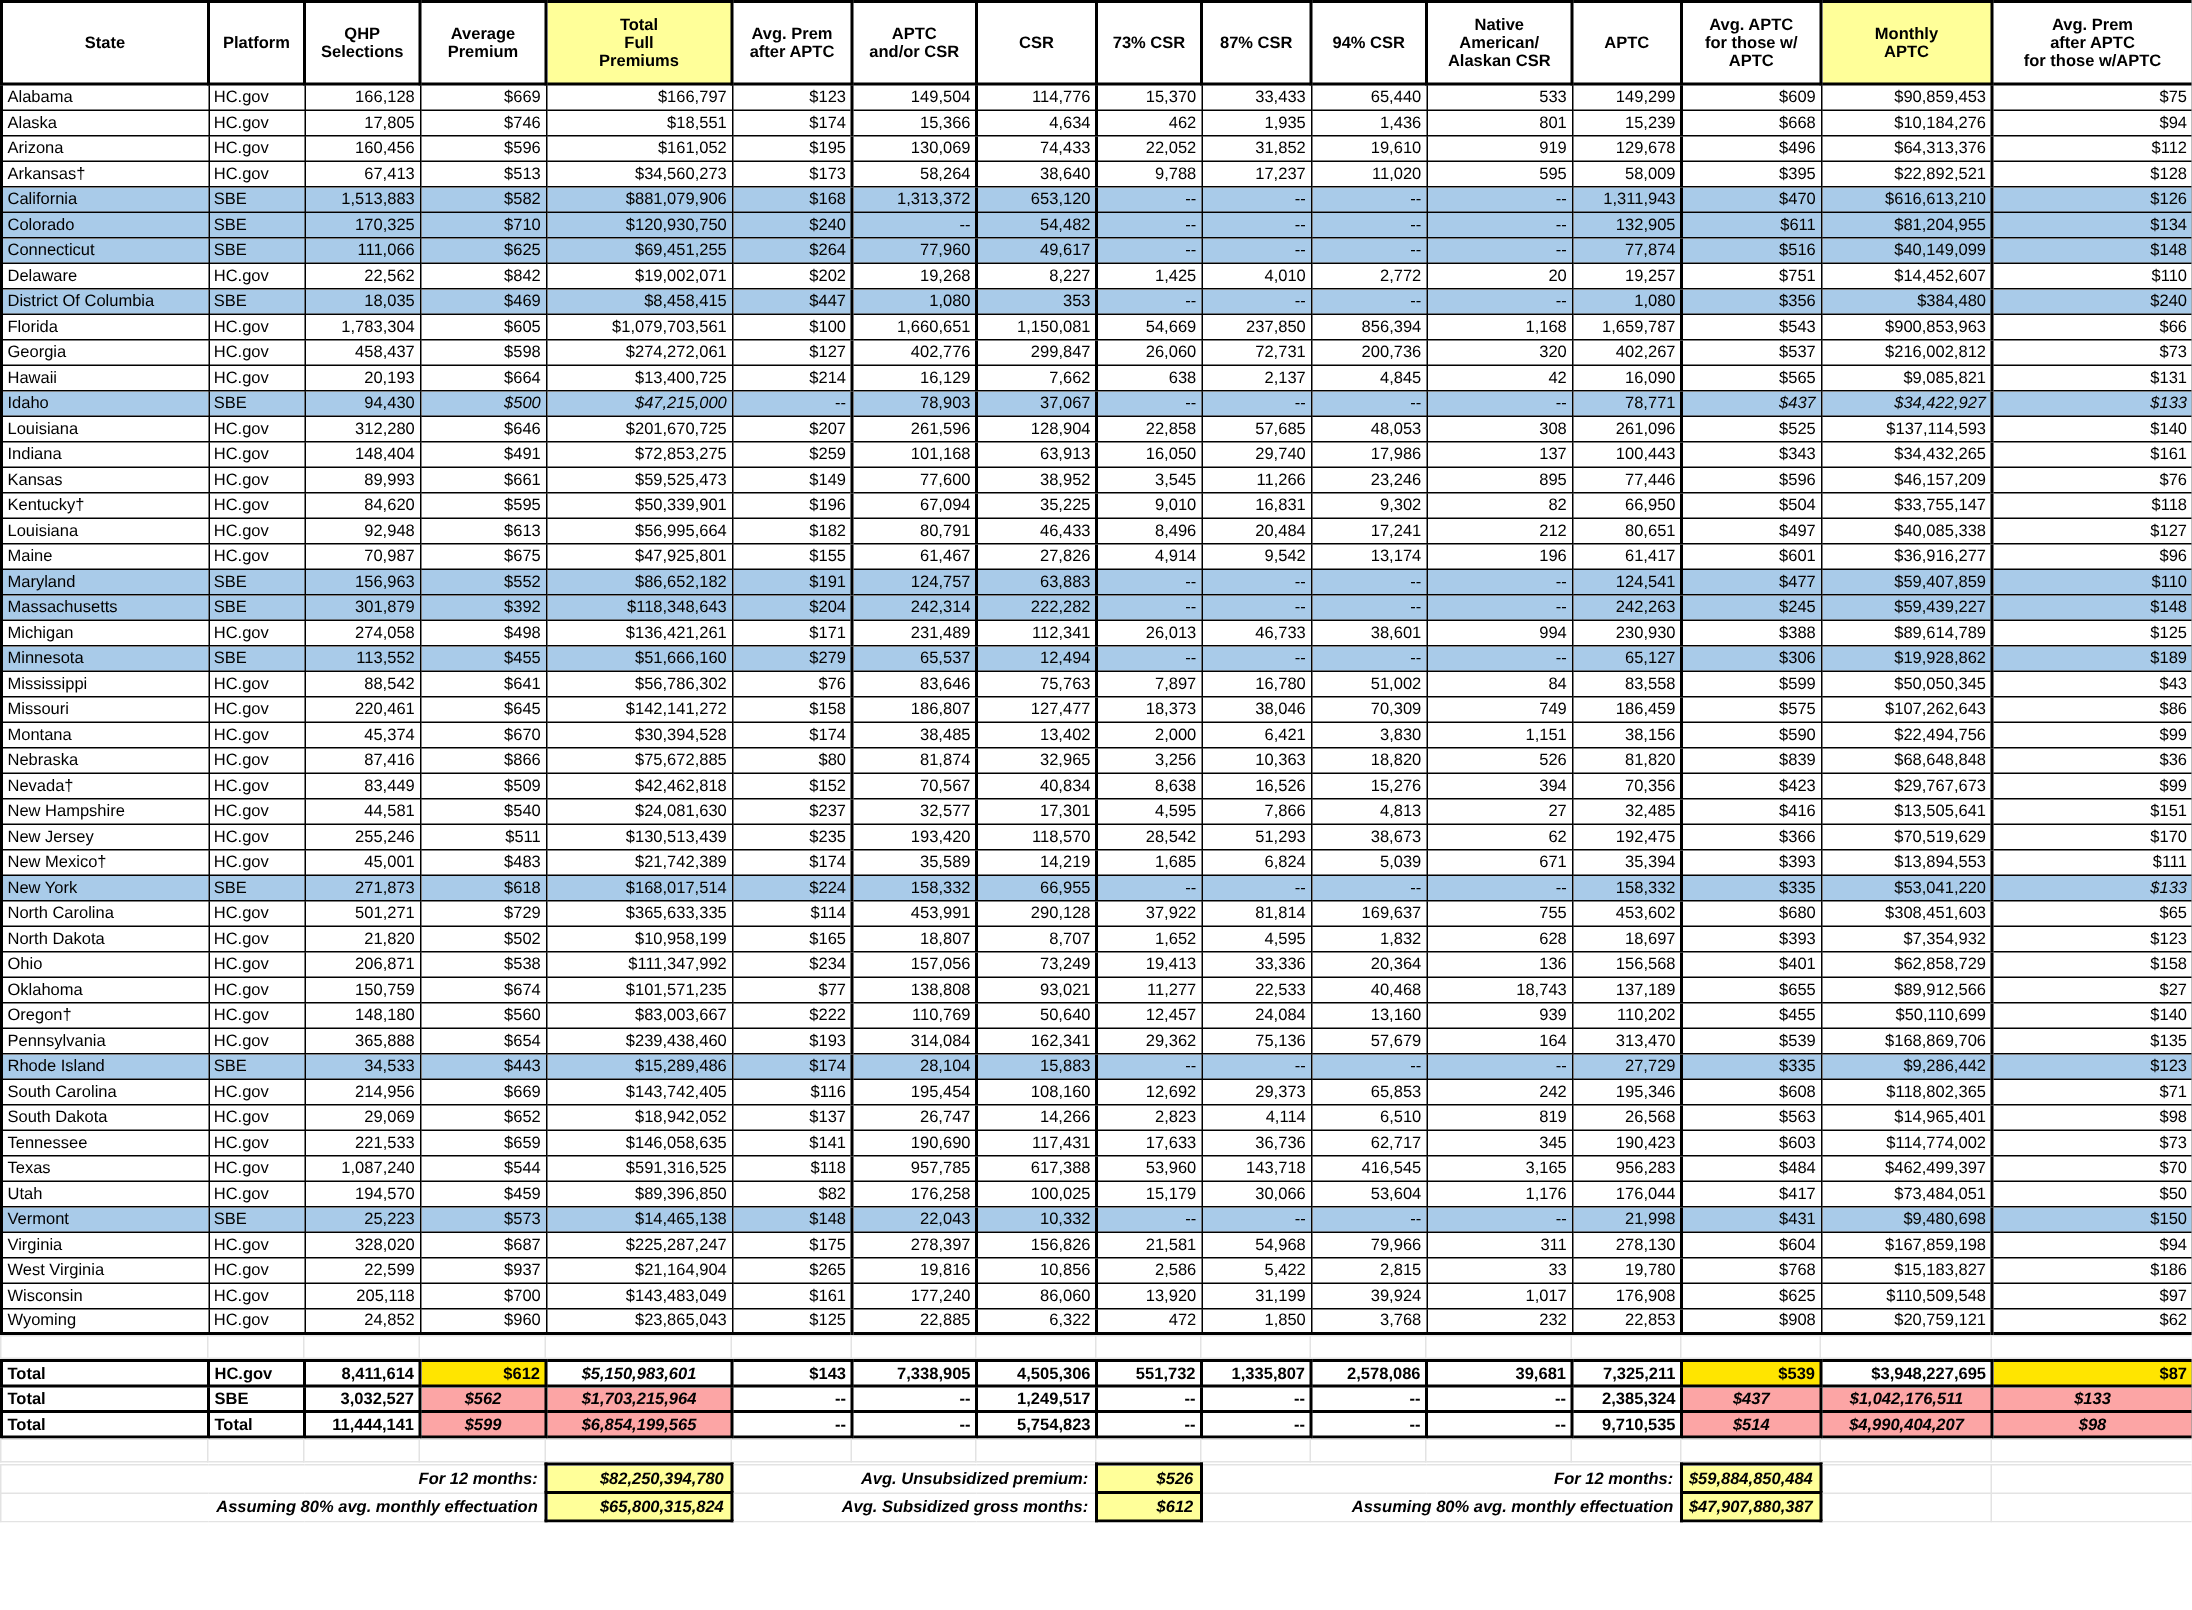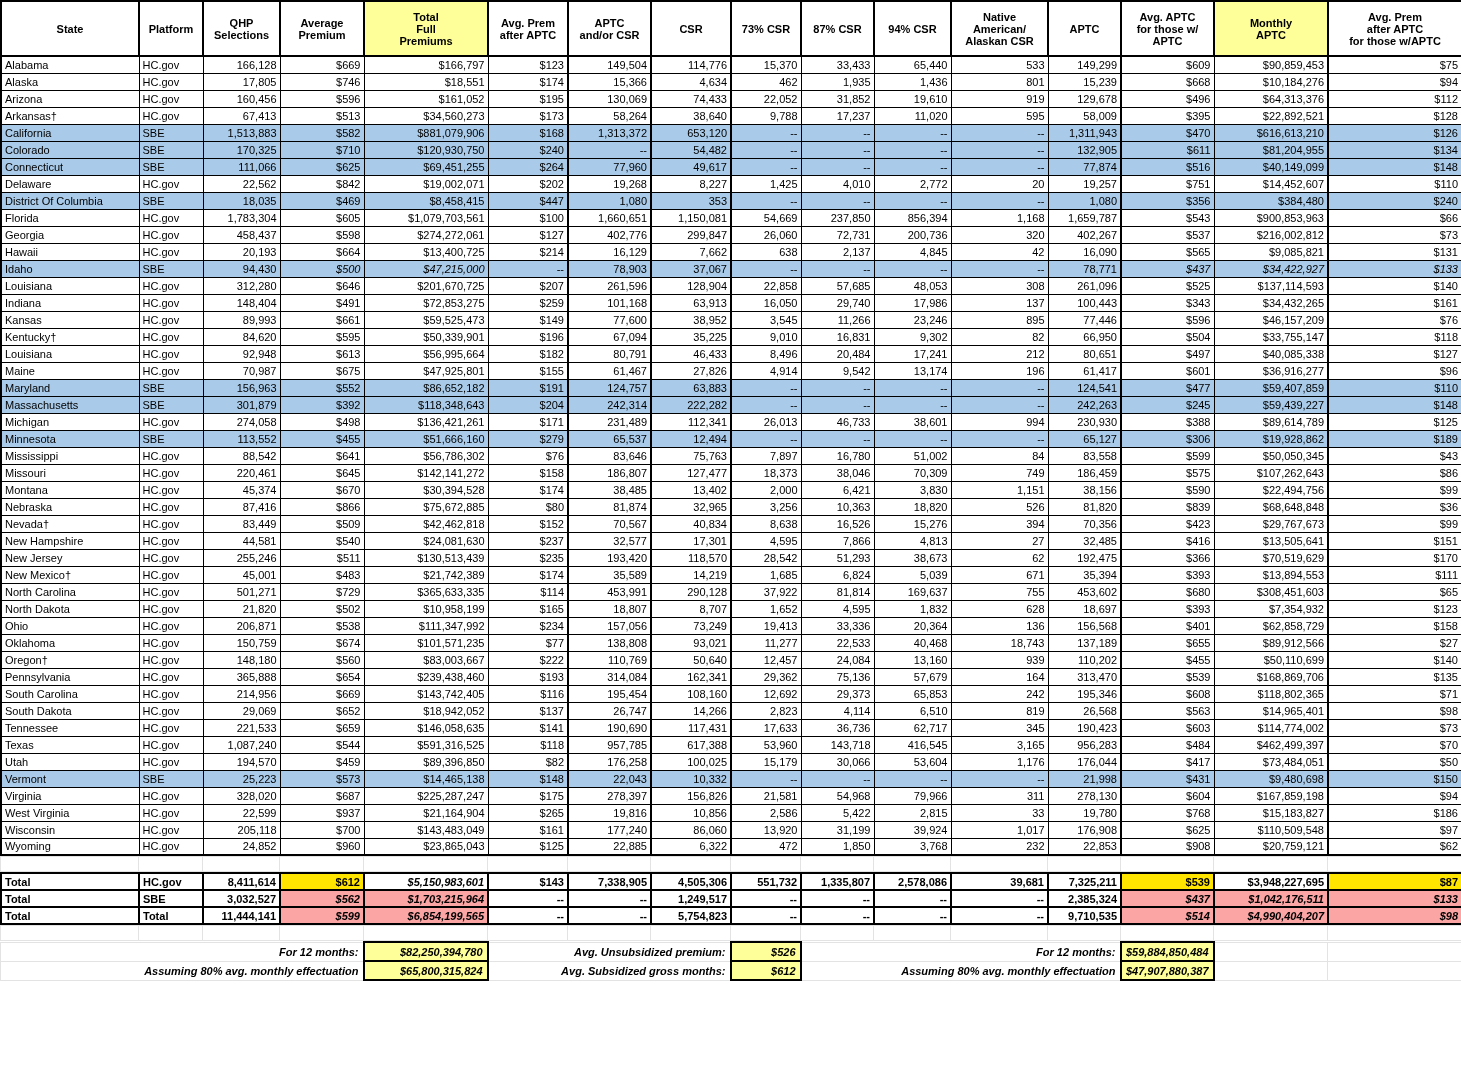--- a/index.html
+++ b/index.html
@@ -27,21 +27,21 @@
   #main-table { border:2px solid #000; }
   .grid td:nth-child(7), .grid td:nth-child(8), .grid td:nth-child(9),
   .grid td:nth-child(14), .grid td:nth-child(16) { border-left:2px solid #000; }
 
   
   #totals-table td { border:2px solid #000; font-weight:bold; font-size:11px;
     height:17px; padding:0 3px; text-align:right; background:#fff; }
   #totals-table td.txt { text-align:left; }
   #totals-table td.hl { background:#fca5a5; }
   #totals-table td.hlb { background:#FFE500; }
-  #totals-table td.it { font-style:italic; }
+  #totals-table td.it { font-style:italic;text-align:center; }
 
   
   .faint td { border:1px solid #E3E3E3; height:15px; background:#fff; font-size:11px; }
   .footer-row td { height:19px; }
   td.flabel { font-weight:bold; font-style:italic; text-align:right; padding:0 4px; }
   td.fbox { border:2px solid #000 !important; background:#FFFF99; font-weight:bold;
     font-style:italic; text-align:right; padding:0 4px; }
 </style>
 </head>
 <body>
@@ -650,20 +650,38 @@
         <td>14,219</td>
         <td>1,685</td>
         <td>6,824</td>
         <td>5,039</td>
         <td>671</td>
         <td>35,394</td>
         <td>$393</td>
         <td>$13,894,553</td>
         <td>$111</td>
       </tr>
+      <tr class="sbe">
+        <td class="txt">New York</td>
+        <td class="txt">SBE</td>
+        <td>271,873</td>
+        <td>$618</td>
+        <td>$168,017,514</td>
+        <td>$224</td>
+        <td>158,332</td>
+        <td>66,955</td>
+        <td>--</td>
+        <td>--</td>
+        <td>--</td>
+        <td>--</td>
+        <td>158,332</td>
+        <td>$335</td>
+        <td>$53,041,220</td>
+        <td class="hl it">$133</td>
+      </tr>
       <tr>
         <td class="txt">North Carolina</td>
         <td class="txt">HC.gov</td>
         <td>501,271</td>
         <td>$729</td>
         <td>$365,633,335</td>
         <td>$114</td>
         <td>453,991</td>
         <td>290,128</td>
         <td>37,922</td>
@@ -757,20 +775,38 @@
         <td>314,084</td>
         <td>162,341</td>
         <td>29,362</td>
         <td>75,136</td>
         <td>57,679</td>
         <td>164</td>
         <td>313,470</td>
         <td>$539</td>
         <td>$168,869,706</td>
         <td>$135</td>
+      </tr>
+      <tr class="sbe">
+        <td class="txt">Rhode Island</td>
+        <td class="txt">SBE</td>
+        <td>34,533</td>
+        <td>$443</td>
+        <td>$15,289,486</td>
+        <td>$174</td>
+        <td>28,104</td>
+        <td>15,883</td>
+        <td>--</td>
+        <td>--</td>
+        <td>--</td>
+        <td>--</td>
+        <td>27,729</td>
+        <td>$335</td>
+        <td>$9,286,442</td>
+        <td>$123</td>
       </tr>
       <tr>
         <td class="txt">South Carolina</td>
         <td class="txt">HC.gov</td>
         <td>214,956</td>
         <td>$669</td>
         <td>$143,742,405</td>
         <td>$116</td>
         <td>195,454</td>
         <td>108,160</td>

